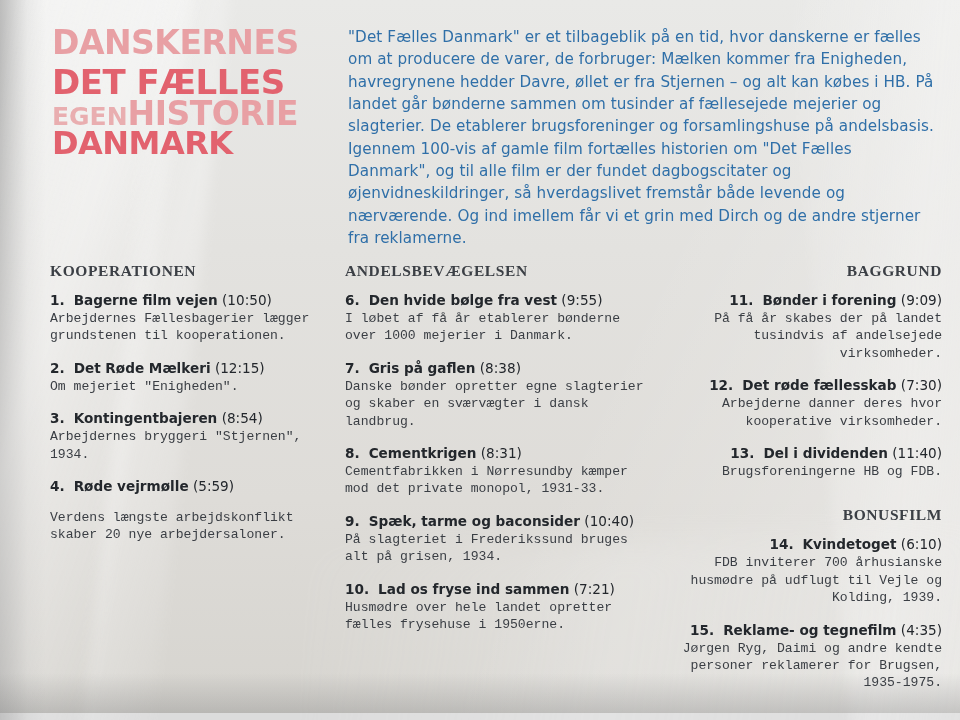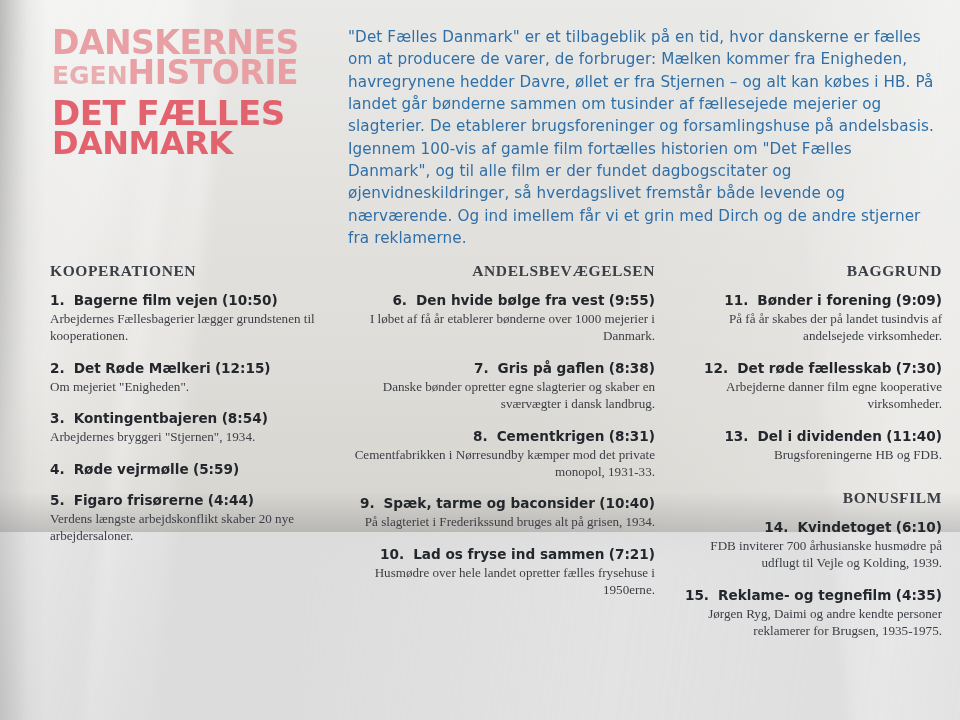--- a/index.html
+++ b/index.html
@@ -9,21 +9,21 @@
   body {
     width: 960px;
     height: 720px;
     overflow: hidden;
     font-family: "Liberation Sans", sans-serif;
     background: #dcdcdc;
   }
   #page {
     position: relative;
     width: 960px;
-    height: 532px;
+    height: 713px;
     background:
       linear-gradient(115deg, rgba(255,255,255,0.55) 0%, rgba(255,255,255,0.0) 18%, rgba(255,255,255,0.0) 60%, rgba(255,255,255,0.35) 100%),
       linear-gradient(180deg, #e9e9e7 0%, #e3e2df 35%, #dedcd8 70%, #d6d4cf 100%);
     box-sizing: border-box;
   }
   
   .glare {
     position: absolute;
     pointer-events: none;
     background: linear-gradient(100deg, rgba(255,255,255,0.0) 0%, rgba(255,255,255,0.55) 45%, rgba(255,255,255,0.0) 100%);
@@ -86,21 +86,21 @@
     left: 0;
     top: 262px;
     width: 960px;
     height: 458px;
   }
   .column {
     position: absolute;
     top: 0;
   }
   .col-1 { left: 50px; width: 288px; }
-  .col-2 { left: 345px; width: 310px; text-align: right; }
+  .col-2 { left: 345px; width: 310px; }
   .col-3 { left: 680px; width: 262px; text-align: right; }
 
   .section-head {
     font-family: Liberation Serif, serif;
     font-weight: bold;
     font-size: 15.5px;
     letter-spacing: 0.6px;
     color: #3b3f45;
     margin-bottom: 12px;
   }
@@ -108,46 +108,46 @@
 
   .entry { margin-bottom: 15px; }
   .entry-title {
     font-family: "DejaVu Sans", sans-serif;
     font-size: 13.6px;
     color: #23272c;
     margin-bottom: 2px;
   }
   .entry-num { font-weight: bold; margin-right: 9px; }
   .entry-name { font-weight: bold; }
-  .entry-dur { font-weight: bold; }
+  .entry-dur { font-weight: normal; }
   .entry-desc {
-    font-family: Liberation Serif, serif;
+    font-family: Liberation Mono, monospace;
     font-size: 13.1px;
     line-height: 1.33;
     color: #3a3e44;
   }
 </style>
 </head>
 <body>
 
 <div id="page">
 
   <div class="shadow-left"></div>
   <div class="glare glare-a"></div>
   <div class="glare glare-b"></div>
   <div class="glare glare-c"></div>
   <div class="glare glare-d"></div>
   <div class="shadow-bottom"></div>
 
   <div id="title-block">
     <div class="title-line t1">DANSKERNES</div>
+    <div class="title-line t3">DET FÆLLES</div>
     <div class="title-line t2">
       <span class="egen">EGEN</span><span>HISTORIE</span>
     </div>
-    <div class="title-line t3">DET FÆLLES</div>
     <div class="title-line t4">DANMARK</div>
   </div>
 
   <div id="intro">"Det Fælles Danmark" er et tilbageblik på en tid, hvor danskerne er fælles om at producere de varer, de forbruger: Mælken kommer fra Enigheden, havregrynene hedder Davre, øllet er fra Stjernen – og alt kan købes i HB. På landet går bønderne sammen om tusinder af fællesejede mejerier og slagterier. De etablerer brugsforeninger og forsamlingshuse på andelsbasis. Igennem 100-vis af gamle film fortælles historien om "Det Fælles Danmark", og til alle film er der fundet dagbogscitater og øjenvidneskildringer, så hverdagslivet fremstår både levende og nærværende. Og ind imellem får vi et grin med Dirch og de andre stjerner fra reklamerne.</div>
 
   <div id="columns">
       <div class="column col-1">
         <div class="section-head">KOOPERATIONEN</div>
         <div class="entry">
           <div class="entry-title"><span class="entry-num">1.</span><span class="entry-name">Bagerne film vejen</span> <span class="entry-dur">(10:50)</span></div>
@@ -158,21 +158,20 @@
           <div class="entry-desc">Om mejeriet "Enigheden".</div>
         </div>
         <div class="entry">
           <div class="entry-title"><span class="entry-num">3.</span><span class="entry-name">Kontingentbajeren</span> <span class="entry-dur">(8:54)</span></div>
           <div class="entry-desc">Arbejdernes bryggeri "Stjernen", 1934.</div>
         </div>
         <div class="entry">
           <div class="entry-title"><span class="entry-num">4.</span><span class="entry-name">Røde vejrmølle</span> <span class="entry-dur">(5:59)</span></div>
         </div>
         <div class="entry">
-          <div class="entry-title"><span class="entry-num">5.</span><span class="entry-name">Figaro frisørerne</span> <span class="entry-dur">(4:44)</span></div>
           <div class="entry-desc">Verdens længste arbejdskonflikt skaber 20 nye arbejdersaloner.</div>
         </div>
       </div>
       <div class="column col-2">
         <div class="section-head">ANDELSBEVÆGELSEN</div>
         <div class="entry">
           <div class="entry-title"><span class="entry-num">6.</span><span class="entry-name">Den hvide bølge fra vest</span> <span class="entry-dur">(9:55)</span></div>
           <div class="entry-desc">I løbet af få år etablerer bønderne over 1000 mejerier i Danmark.</div>
         </div>
         <div class="entry">
@@ -193,21 +192,21 @@
         </div>
       </div>
       <div class="column col-3">
         <div class="section-head">BAGGRUND</div>
         <div class="entry">
           <div class="entry-title"><span class="entry-num">11.</span><span class="entry-name">Bønder i forening</span> <span class="entry-dur">(9:09)</span></div>
           <div class="entry-desc">På få år skabes der på landet tusindvis af andelsejede virksomheder.</div>
         </div>
         <div class="entry">
           <div class="entry-title"><span class="entry-num">12.</span><span class="entry-name">Det røde fællesskab</span> <span class="entry-dur">(7:30)</span></div>
-          <div class="entry-desc">Arbejderne danner film egne kooperative virksomheder.</div>
+          <div class="entry-desc">Arbejderne danner deres hvor kooperative virksomheder.</div>
         </div>
         <div class="entry">
           <div class="entry-title"><span class="entry-num">13.</span><span class="entry-name">Del i dividenden</span> <span class="entry-dur">(11:40)</span></div>
           <div class="entry-desc">Brugsforeningerne HB og FDB.</div>
         </div>
         <div class="section-head spaced">BONUSFILM</div>
         <div class="entry">
           <div class="entry-title"><span class="entry-num">14.</span><span class="entry-name">Kvindetoget</span> <span class="entry-dur">(6:10)</span></div>
           <div class="entry-desc">FDB inviterer 700 århusianske husmødre på udflugt til Vejle og Kolding, 1939.</div>
         </div>

